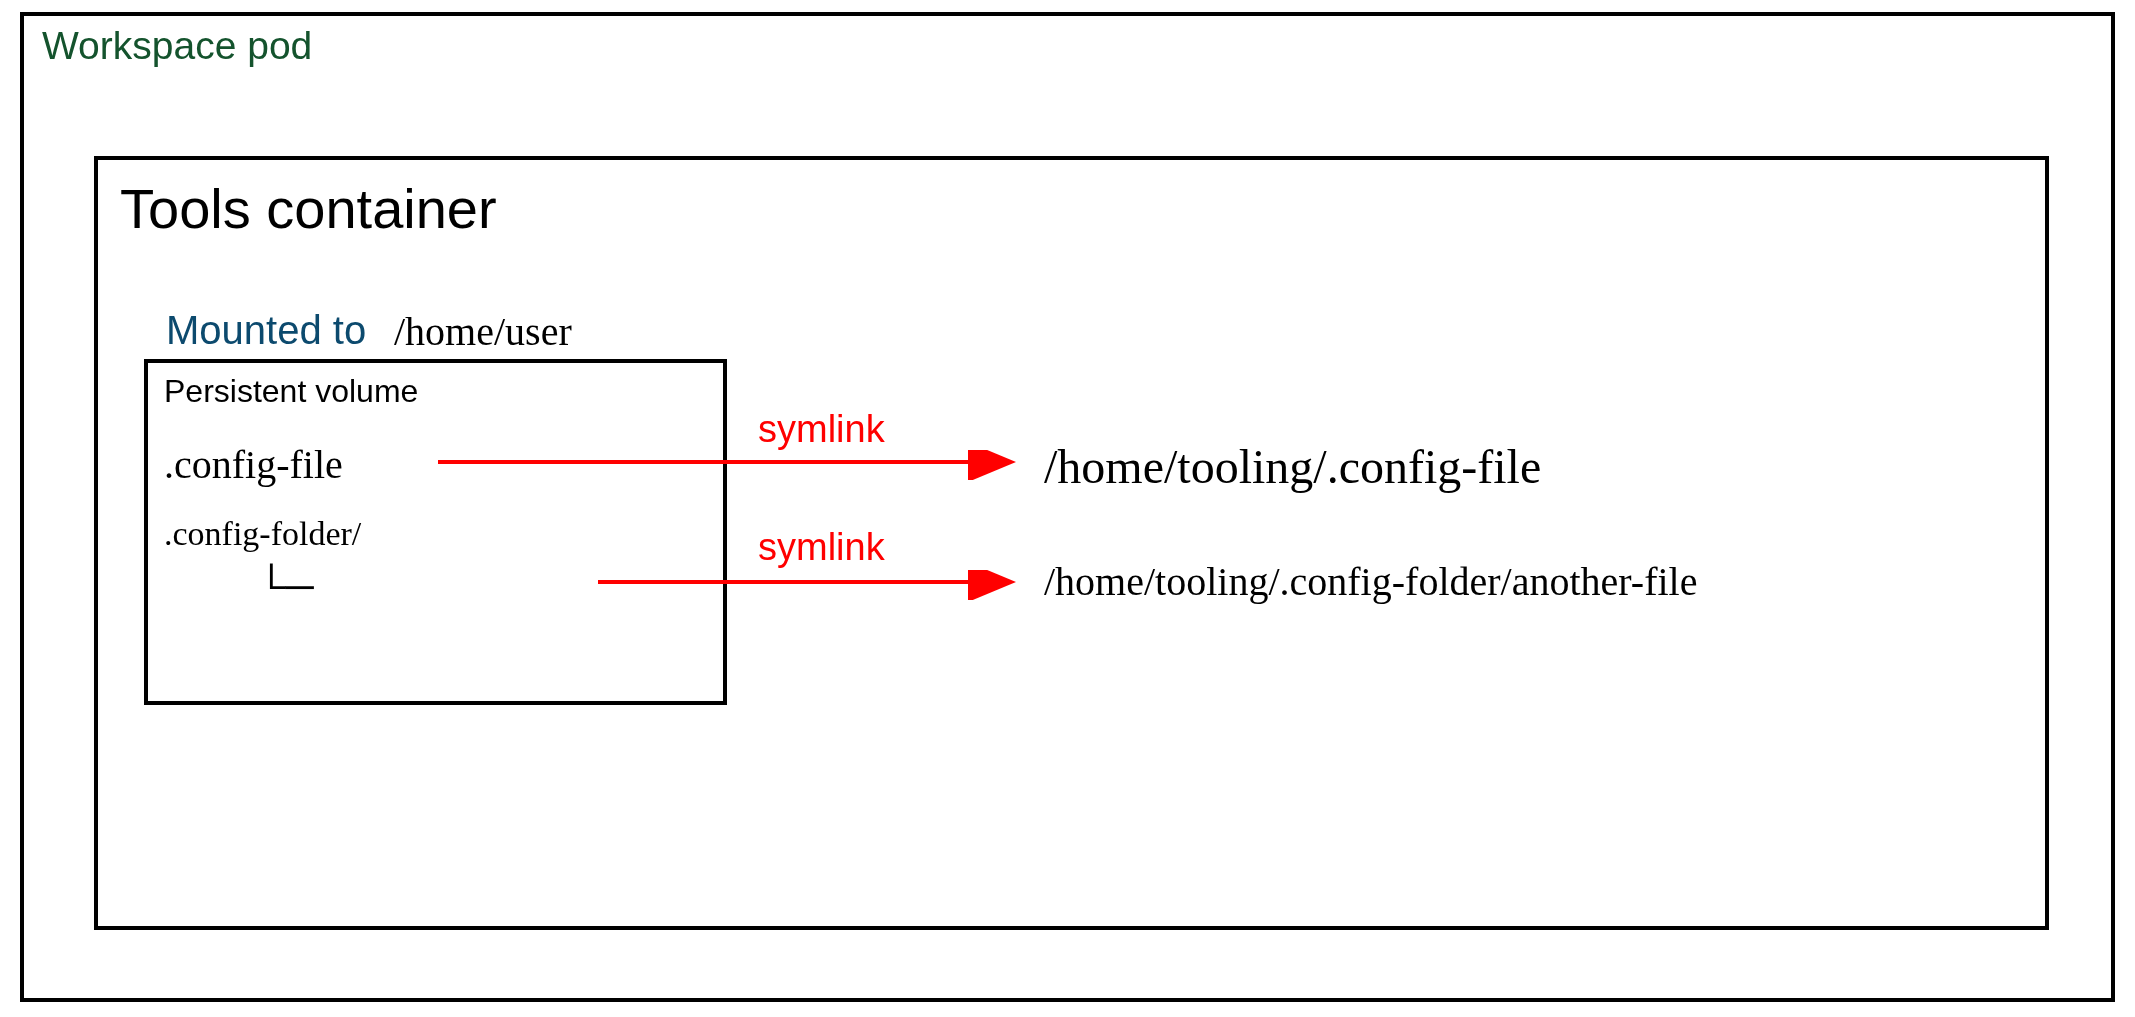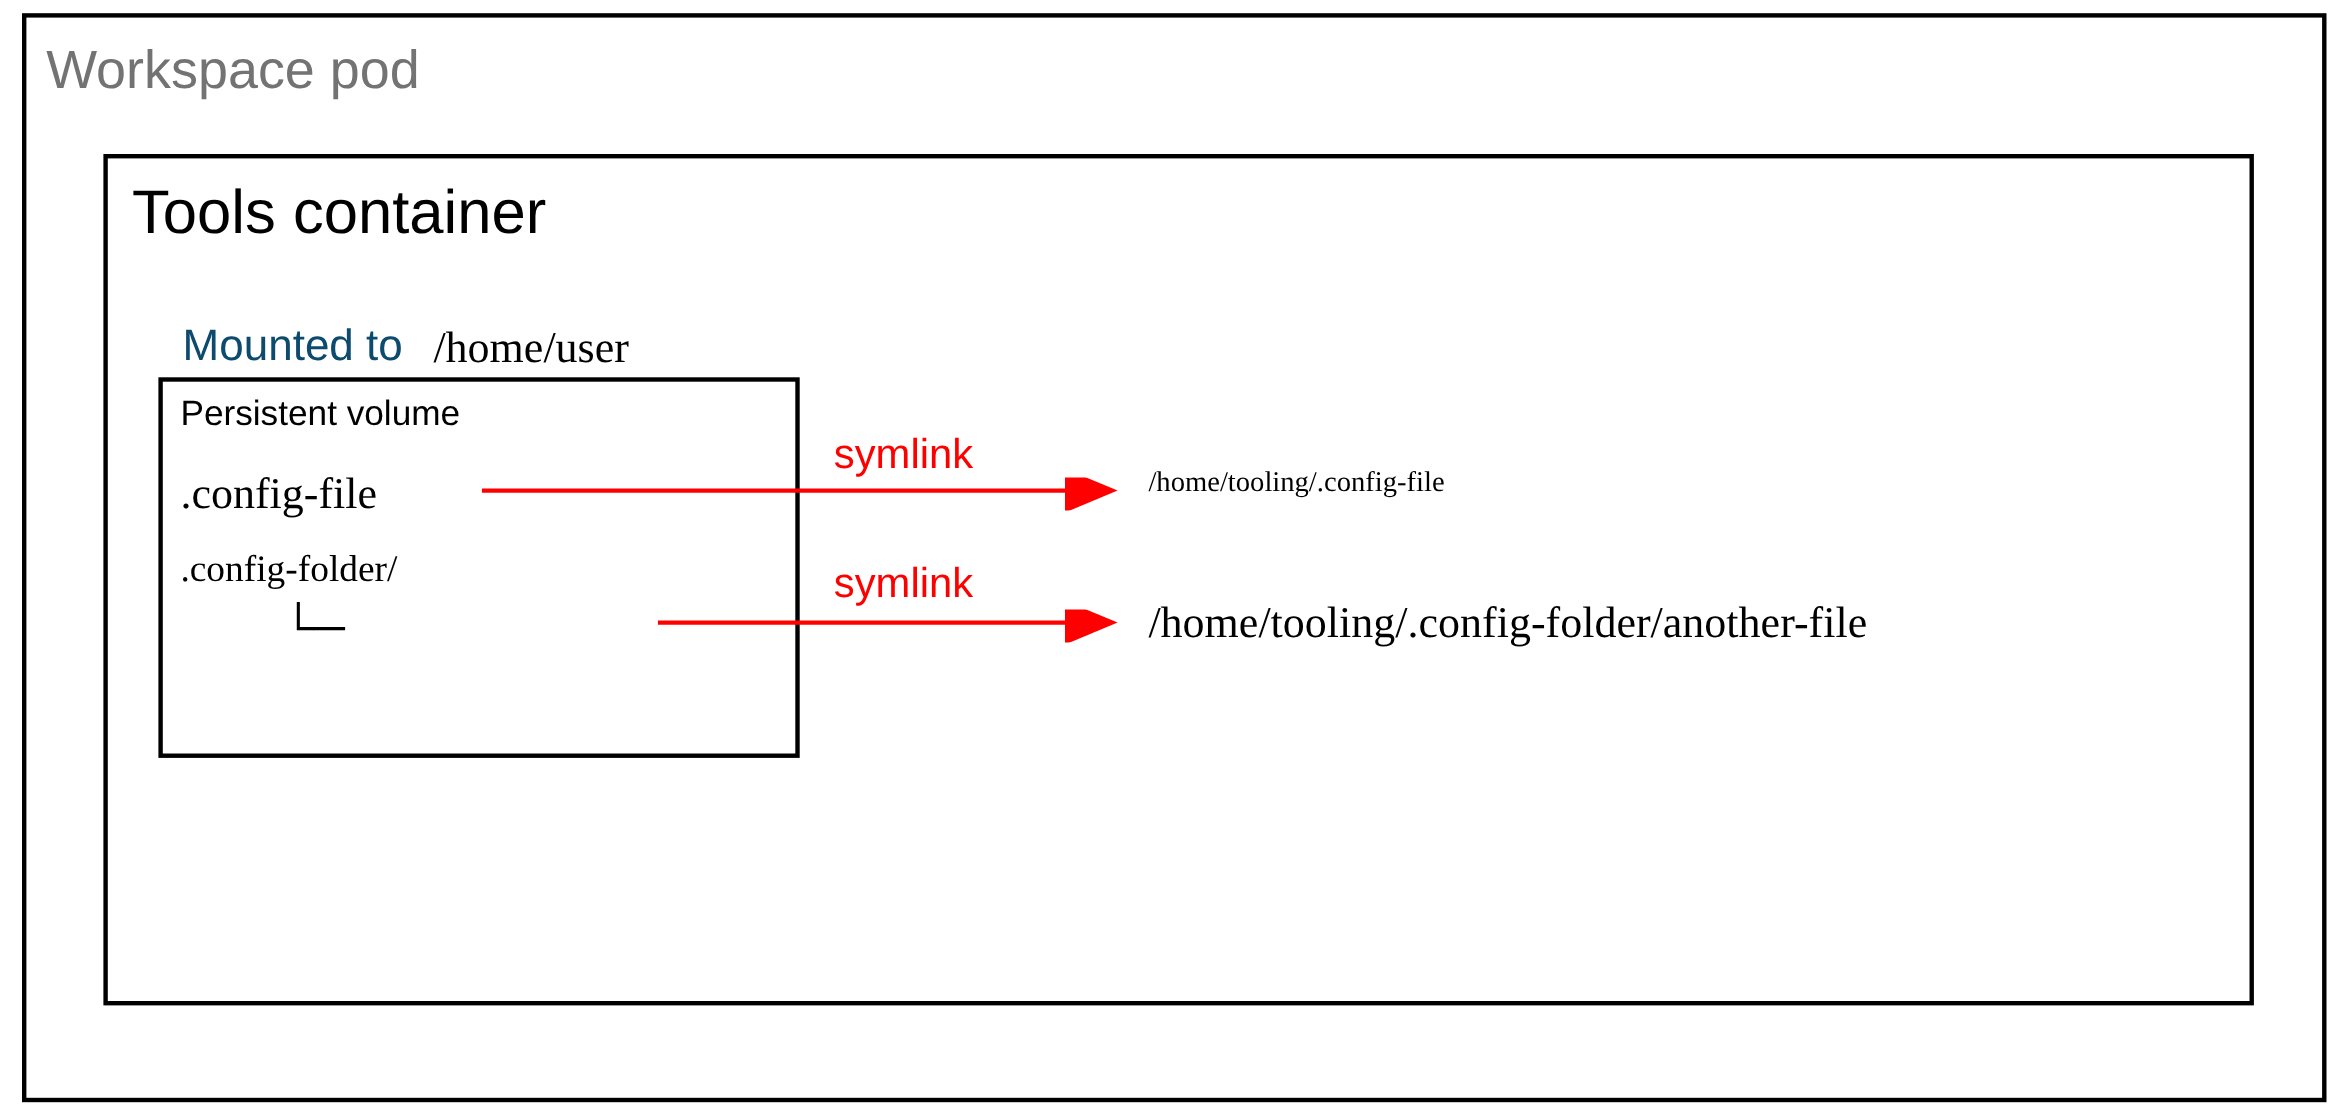--- a/index.html
+++ b/index.html
@@ -21,28 +21,28 @@
       position: absolute;
       left: 20px;
       top: 12px;
       width: 2095px;
       height: 990px;
       border: 4px solid #000;
     }
     .workspace-pod-title {
       position: absolute;
       left: 18px;
-      top: 20px;
-      font-size: 49px;
-      color: #737373;
+      top: 8px;
+      font-size: 39px;
+      color: #14532d;
     }
     .tools-container {
       position: absolute;
       left: 70px;
-      top: 124px;
+      top: 140px;
       width: 1955px;
       height: 774px;
       border: 4px solid #000;
       text-align: right;
     }
     .tools-container-title {
       position: absolute;
       left: 22px;
       top: 16px;
       font-size: 56px;
@@ -103,21 +103,21 @@
       position: absolute;
       left: 180px;
       top: 200px;
       font-size: 40px;
       color: #000;
     }
     .target1 {
       position: absolute;
       left: 946px;
       top: 279px;
-      font-size: 26px;
+      font-size: 48px;
       color: #000;
     }
     .target2 {
       position: absolute;
       left: 946px;
       top: 398px;
       font-size: 40px;
       color: #000;
     }
     .symlink-label1 {

